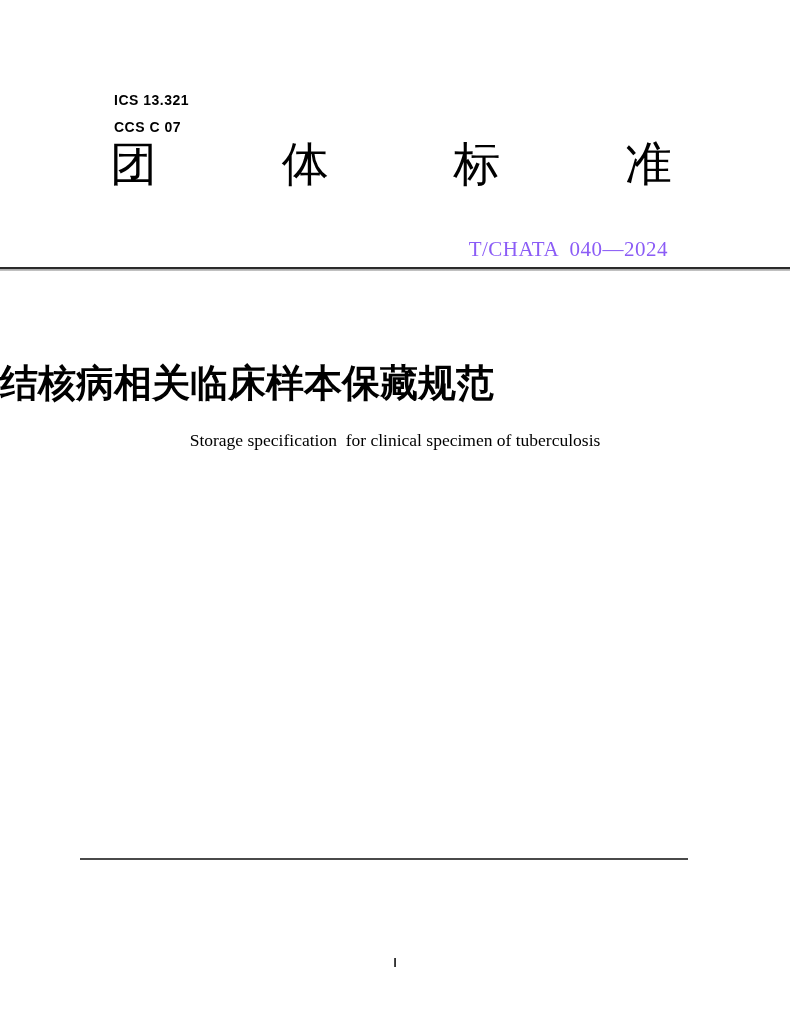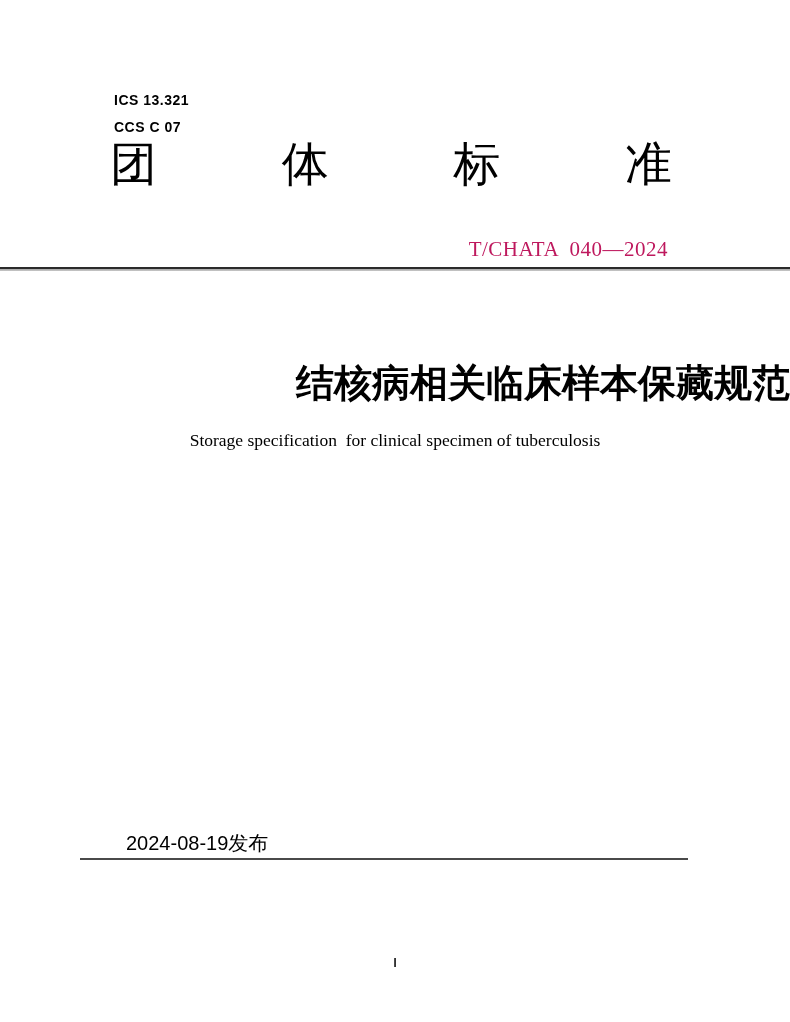--- a/index.html
+++ b/index.html
@@ -47,38 +47,38 @@
 
   
   .std-number {
     position: absolute;
     right: 122px;
     top: 237px;
     font-family: "Liberation Serif", serif;
     font-size: 21px;
     letter-spacing: 0.5px;
     white-space: pre;
-    color: #be185d;
+    color: #8b5cf6;
   }
 
   .top-rule {
     position: absolute;
     left: 0;
     top: 267px;
     width: 790px;
     height: 4px;
     background: linear-gradient(to bottom, #2b2b2b 0%, #2b2b2b 50%, #a9a9a9 55%, #c9c9c9 100%);
   }
 
   .doc-title {
     position: absolute;
     left: 0;
     top: 360px;
     width: 790px;
-    text-align: right;
+    text-align: left;
     font-family: "Liberation Sans", sans-serif;
     font-weight: bold;
     font-size: 38px;
     line-height: 1.25;
     letter-spacing: 0px;
     color: #000000;
   }
 
   .doc-subtitle {
     position: absolute;
@@ -161,21 +161,20 @@
 
   <div class="std-number">T/CHATA  040—2024</div>
 
   <div class="top-rule"></div>
 
   <div class="doc-title">结核病相关临床样本保藏规范</div>
 
   <div class="doc-subtitle">Storage specification  for clinical specimen of tuberculosis</div>
 
   <div class="dates-row">
-    <span>2024-08-19发布</span>
   </div>
 
   <div class="bottom-rule"></div>
 
 
   <div class="page-number">I</div>
 
 </div>
 
 </body></html>

